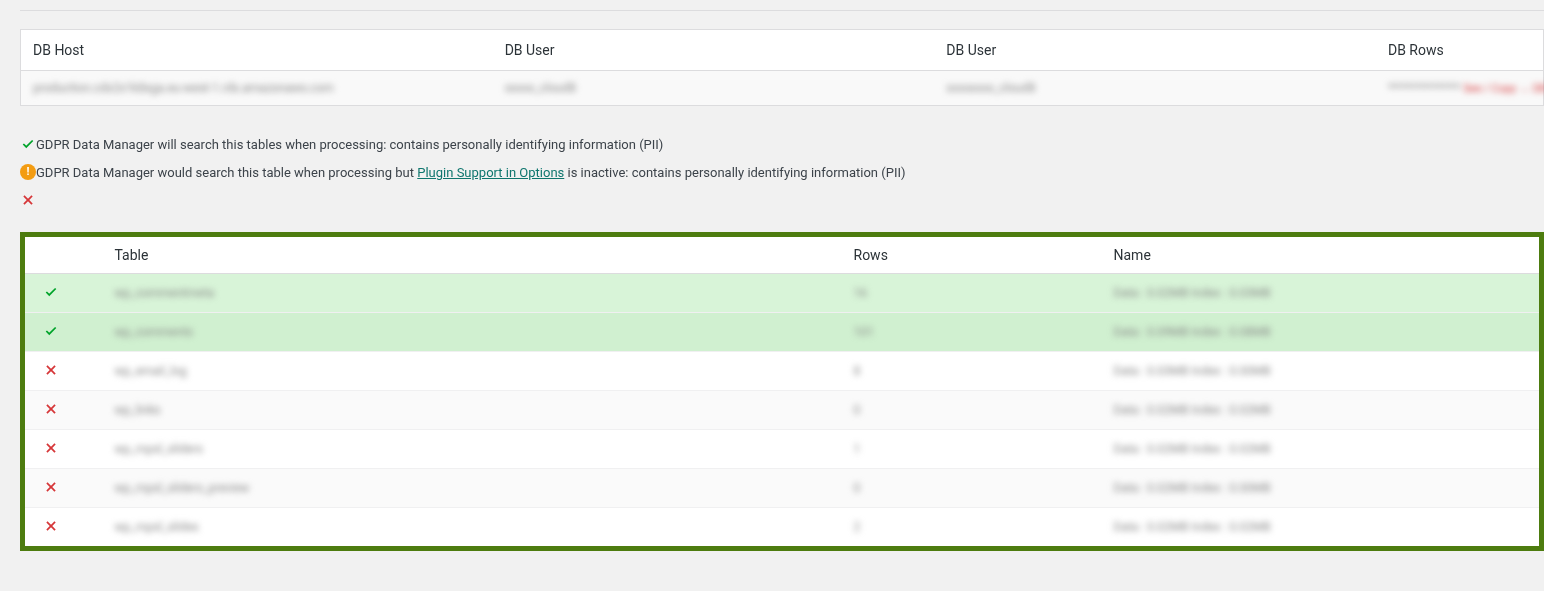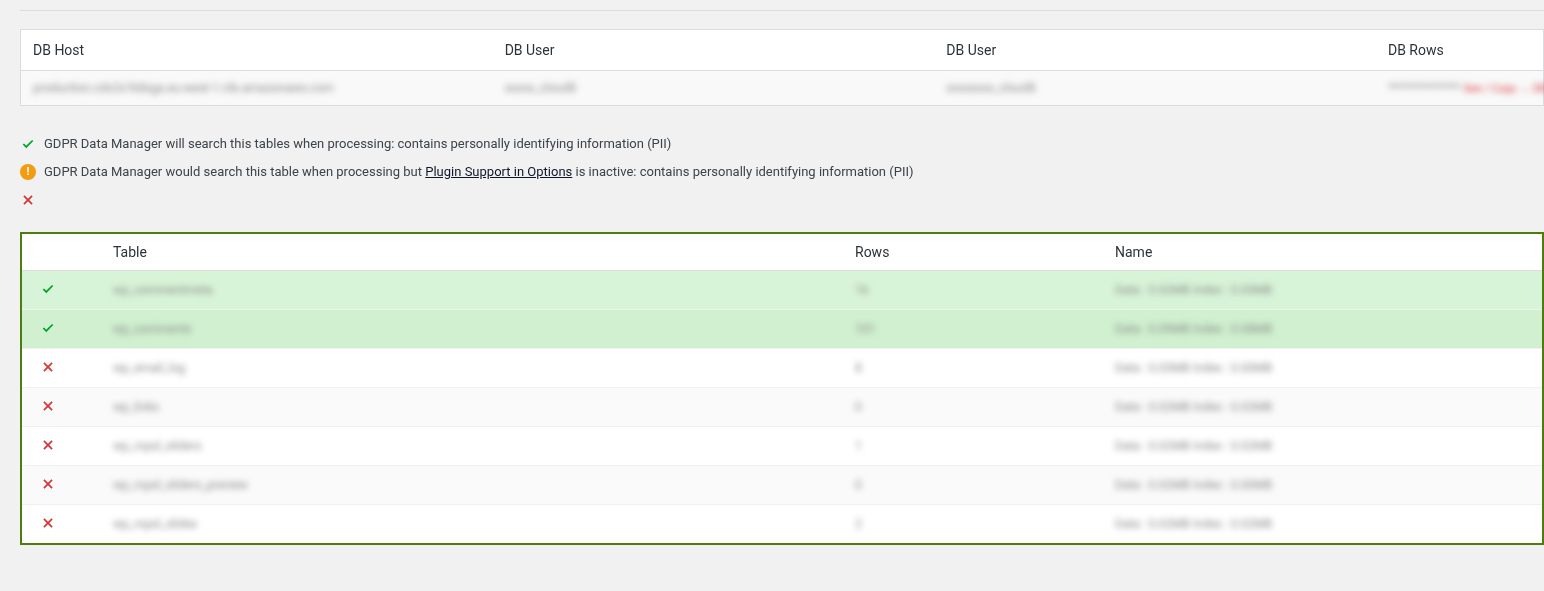--- a/index.html
+++ b/index.html
@@ -53,27 +53,27 @@
   .blur { filter: blur(3px); color: #8a8a8a; }
   .blur-heavy { filter: blur(4px); color: #8a8a8a; }
   .pass-cell { text-align: right; white-space: nowrap; }
   .pass-link { color: #d63638; font-size: 11px; filter: blur(3px); }
 
   .legend {
     margin: 0 0 18px 0;
   }
   .legend-row {
     display: flex;
-    gap: 8px;
+    align-items: center;
     padding: 6px 0;
     font-size: 13px;
     color: #3c434a;
   }
   .legend-row .link {
-    color: #0f172a;
+    color: #0f766e;
     text-decoration: underline;
     cursor: pointer;
   }
   .ico {
     width: 16px;
     height: 16px;
     display: inline-flex;
     align-items: center;
     justify-content: center;
     flex: 0 0 16px;
@@ -83,21 +83,21 @@
     width:16px; height:16px; border-radius:50%;
     background:#f39c12; color:#fff; font-weight:700;
     font-size:11px; line-height:16px; text-align:center;
   }
   .cross-red svg { stroke: #d63638; }
 
   table.list {
     width: 100%;
     border-collapse: collapse;
     background: #c4b5fd;
-    border: 2px solid #4d7c0f;
+    border: 5px solid #4d7c0f;
     table-layout: fixed;
   }
   table.list thead th {
     text-align: left;
     font-weight: 400;
     font-size: 14px;
     color: #2c3338;
     padding: 10px 12px;
     border-bottom: 1px solid #dcdcde;
     background: #fff;

